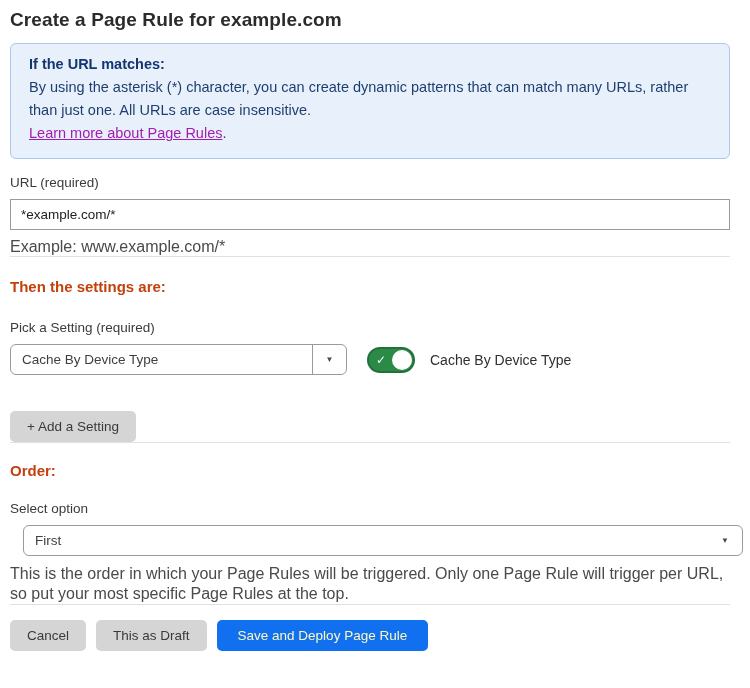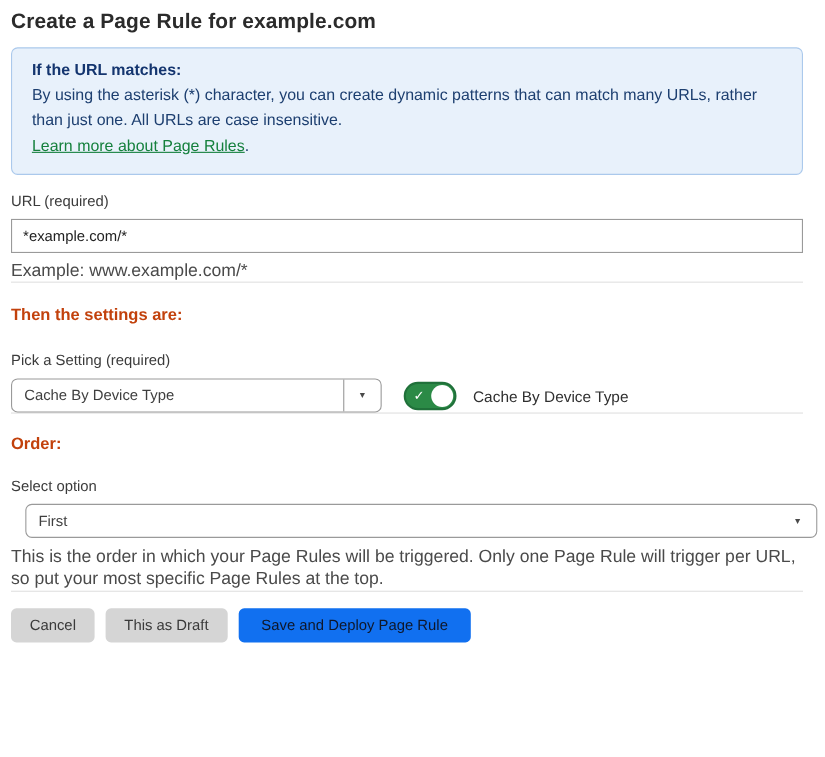--- a/index.html
+++ b/index.html
@@ -33,21 +33,21 @@
     margin-bottom: 4px;
   }
   .info-body {
     font-size: 14.5px;
     color: #1d3f70;
     line-height: 23px;
     max-width: 700px;
   }
   .info-link-line { font-size: 14.5px; line-height: 23px; color: #1d3f70; }
   .info-link {
-    color: #15803d;
+    color: #a21caf;
     text-decoration: underline;
     cursor: pointer;
   }
 
   .field-label {
     display: block;
     font-size: 13.5px;
     color: #3b3b3b;
     margin-bottom: 9px;
   }
@@ -180,21 +180,21 @@
     cursor: pointer;
     padding: 0 17px;
     white-space: nowrap;
   }
   .btn-gray {
     background: #d5d5d5;
     color: #3a3a3a;
   }
   .btn-blue {
     background: #1170f0;
-    color: #0f172a;
+    color: #fef9c3;
     padding: 0 21px;
   }
   .add-setting-btn { margin-top: 36px; display: inline-block; }
 
   .footer-row {
     margin-top: 15px;
     display: flex;
     gap: 10px;
     align-items: center;
   }
@@ -229,20 +229,21 @@
         <span class="arrow-glyph">▼</span>
       </span>
     </div>
     <div class="toggle">
       <span class="check-glyph">✓</span>
       <span class="knob"></span>
     </div>
     <span class="toggle-label">Cache By Device Type</span>
   </div>
 
+  <button class="btn btn-gray add-setting-btn">+ Add a Setting</button>
 
   <hr class="divider divider-2">
 
   <h2 class="section-heading order-heading">Order:</h2>
 
   <label class="field-label order-select-label">Select option</label>
 
   <div class="select order-select">
     <span class="select-value">First</span>
     <span class="plain-arrow">

